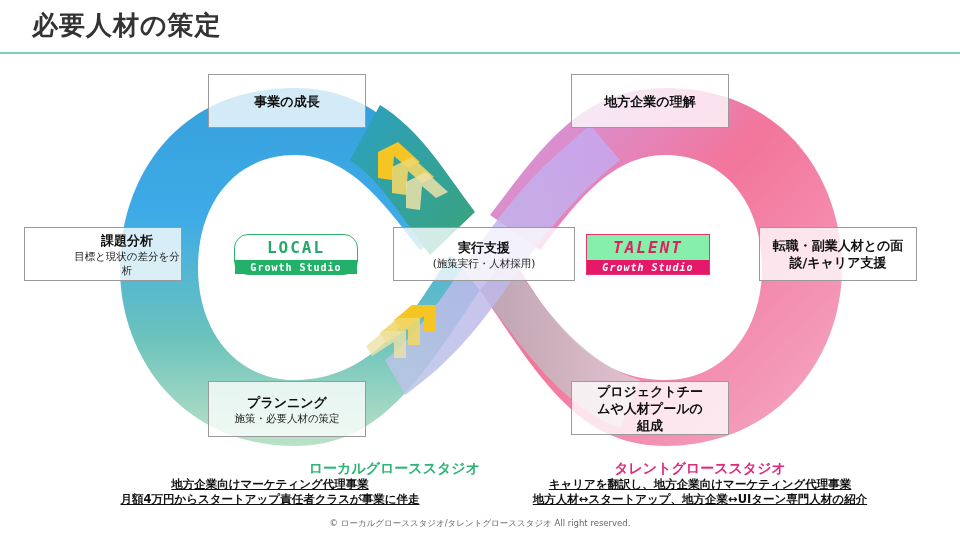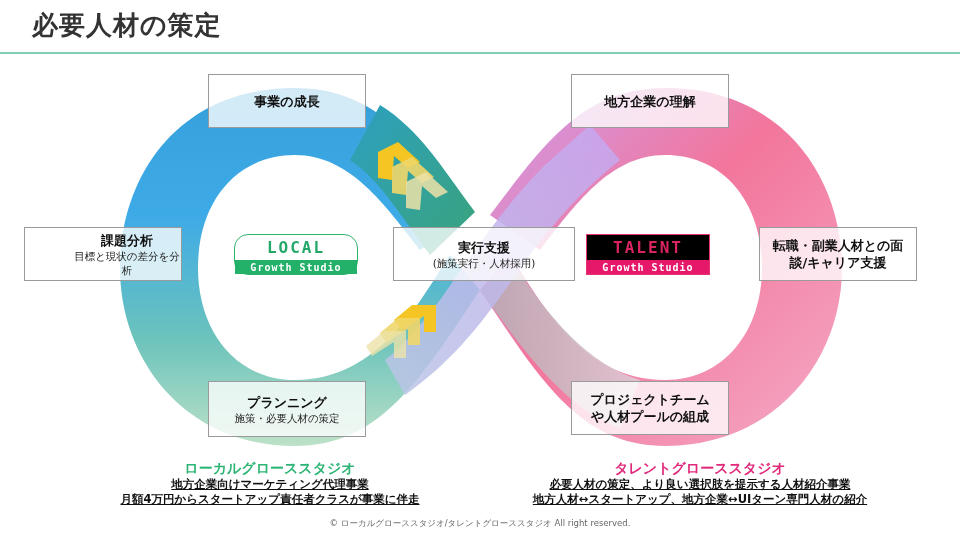--- a/index.html
+++ b/index.html
@@ -11,21 +11,21 @@
   .box { position:absolute; background:rgba(255,255,255,0.78); border:1px solid #9a9a9a;
          display:flex; flex-direction:column; align-items:center; justify-content:center; text-align:center; box-sizing:border-box; }
   .box .h { font-size:13px; font-weight:bold; color:#111; line-height:17px; }
   .box .s { font-size:10.5px; color:#222; line-height:14px; }
   .logo { position:absolute; box-sizing:border-box; display:flex; flex-direction:column; }
   .logo .top { flex:1; display:flex; align-items:center; justify-content:center; font-weight:bold; font-size:16px; letter-spacing:2px; font-family:"DejaVu Sans Mono", monospace; }
   .logo .bot { height:14px; display:flex; align-items:center; justify-content:center; color:#fff; font-size:10px; font-weight:bold; letter-spacing:1px; font-family:"DejaVu Sans Mono", monospace; }
   .logo.local { border:1px solid #2bb56b; background:#fff; }
   .logo.local .top { color:#23a869; }
   .logo.local .bot { background:#23b16a; }
-  .logo.talent { border:1px solid #e8336f; background:#000000; }
+  .logo.talent { border:1px solid #e8336f; background:#86efac;font-style:italic; }
   .logo.talent .top { color:#d9245f; }
   .logo.talent .bot { background:#e6186a; }
   .caption { position:absolute; text-align:center; }
   .caption .name { font-size:14px; font-weight:bold; line-height:18px; }
   .caption .line { font-size:11.5px; font-weight:bold; color:#111; line-height:15px;text-decoration:underline; }
   .footer { position:absolute; left:0; width:960px; top:518px; text-align:center; font-size:8.5px; color:#666; }
 </style>
 </head>
 <body>
 
@@ -102,37 +102,37 @@
   <div class="h">実行支援</div>
   <div class="s">(施策実行・人材採用)</div>
 </div>
 
 <div class="box" style="left:571px;top:74px;width:158px;height:54px;padding:0 6px;">
   <div class="h">地方企業の理解</div>
 </div>
 <div class="box" style="left:759px;top:227px;width:158px;height:54px;padding:8px 10px;">
   <div class="h">転職・副業人材との面談/キャリア支援</div>
 </div>
-<div class="box" style="left:571px;top:381px;width:158px;height:54px;padding:0 13px;">
+<div class="box" style="left:571px;top:381px;width:158px;height:54px;padding:0 22px;">
   <div class="h">プロジェクトチームや人材プールの組成</div>
 </div>
 
 <div class="logo local" style="left:234px;top:234px;width:124px;height:41px;border-radius:14px;">
   <div class="top">LOCAL</div>
   <div class="bot">Growth Studio</div>
 </div>
 <div class="logo talent" style="left:586px;top:234px;width:124px;height:41px;">
   <div class="top">TALENT</div>
   <div class="bot">Growth Studio</div>
 </div>
 
 <div class="caption" style="left:60px;top:459px;width:420px;">
-  <div class="name" style="color:#2cb574;">ローカルグローススタジオ</div>
+  <div class="name" style="color:#2cb574;text-align:right;">ローカルグローススタジオ</div>
   <div class="line">地方企業向けマーケティング代理事業</div>
   <div class="line">月額4万円からスタートアップ責任者クラスが事業に伴走</div>
 </div>
 <div class="caption" style="left:480px;top:459px;width:440px;">
   <div class="name" style="color:#e0297a;">タレントグローススタジオ</div>
-  <div class="line">必要人材の策定、より良い選択肢を提示する人材紹介事業</div>
+  <div class="line">キャリアを翻訳し、地方企業向けマーケティング代理事業</div>
   <div class="line">地方人材↔スタートアップ、地方企業↔UIターン専門人材の紹介</div>
 </div>
 
 <div class="footer">© ローカルグローススタジオ/タレントグローススタジオ All right reserved.</div>
 
 </body></html>

